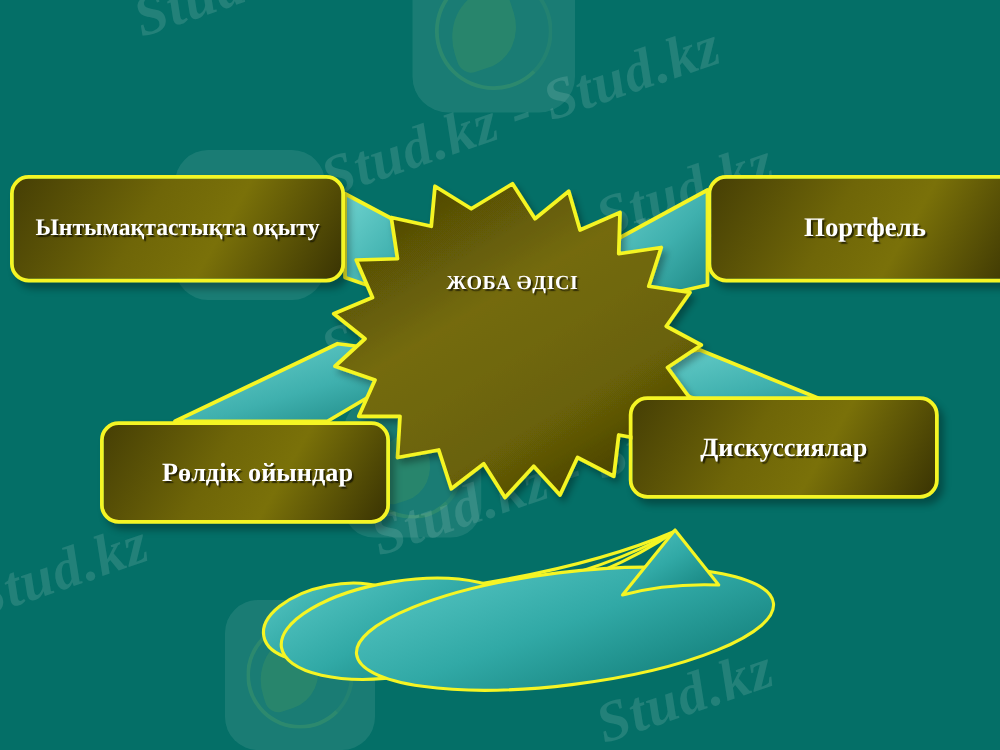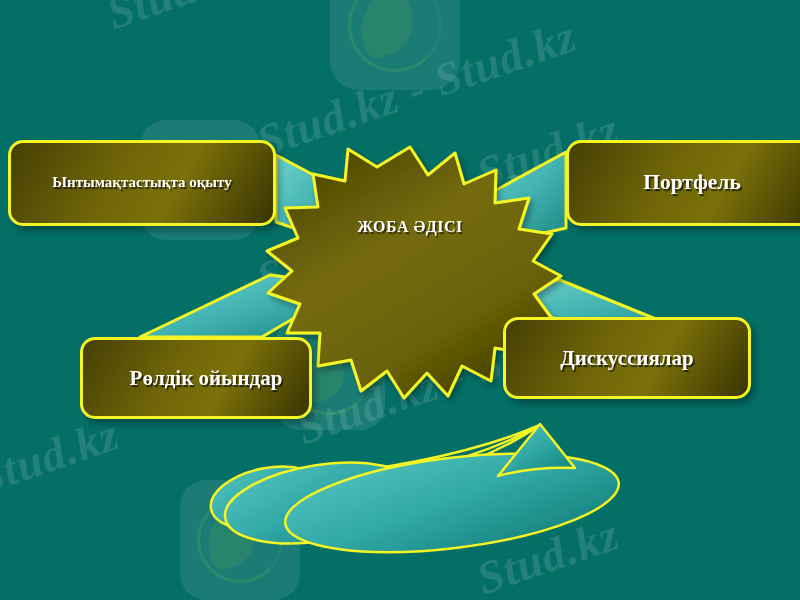--- a/index.html
+++ b/index.html
@@ -115,21 +115,21 @@
   .box-label {
     font-family: "Liberation Serif", serif;
     font-weight: 700;
     color: #ffffff;
     text-align: center;
     line-height: 1.28;
     text-shadow: 1.5px 1.5px 1px rgba(0,0,0,0.65);
     padding: 0 8px;
   }
   #box-coop      { left: 8px;   top: 140px; width: 268px; height: 86px; }
-  #box-coop .box-label      { font-size: 15px; }
+  #box-coop .box-label      { font-size: 19px; }
   #box-portfolio { left: 566px; top: 140px; width: 252px; height: 86px; }
   #box-portfolio .box-label { font-size: 21.5px; }
   #box-roleplay  { left: 80px;  top: 337px; width: 232px; height: 82px; }
   #box-roleplay .box-label  { font-size: 21px; margin-left: 20px; }
   #box-discuss   { left: 503px; top: 317px; width: 248px; height: 82px; }
   #box-discuss .box-label   { font-size: 21px; }
 
   
   .star-label {
     position: absolute;

